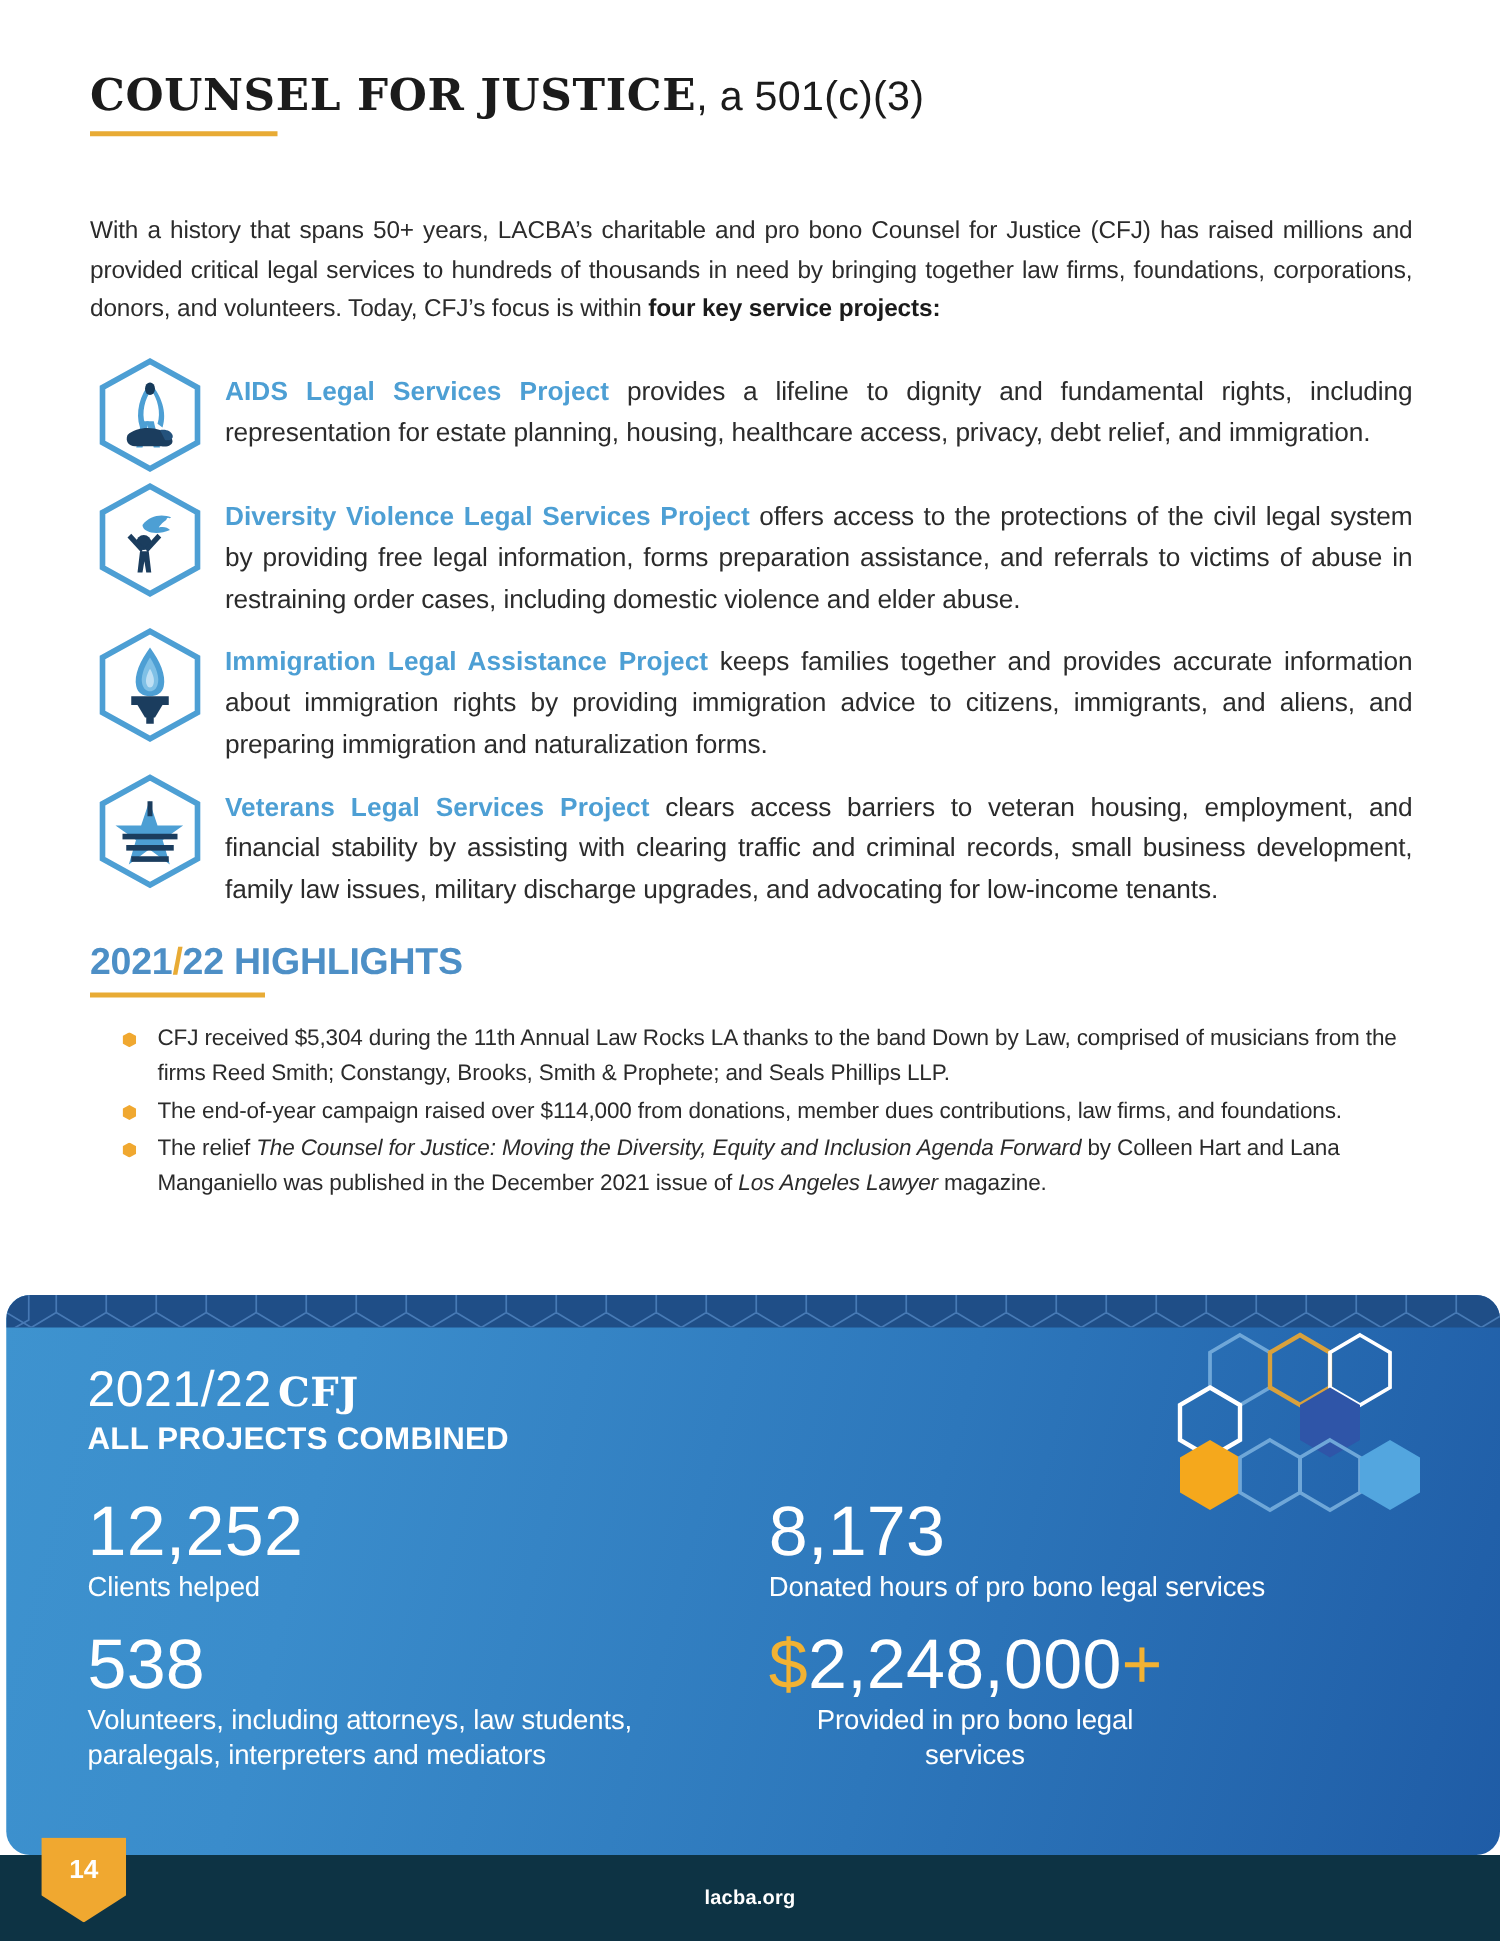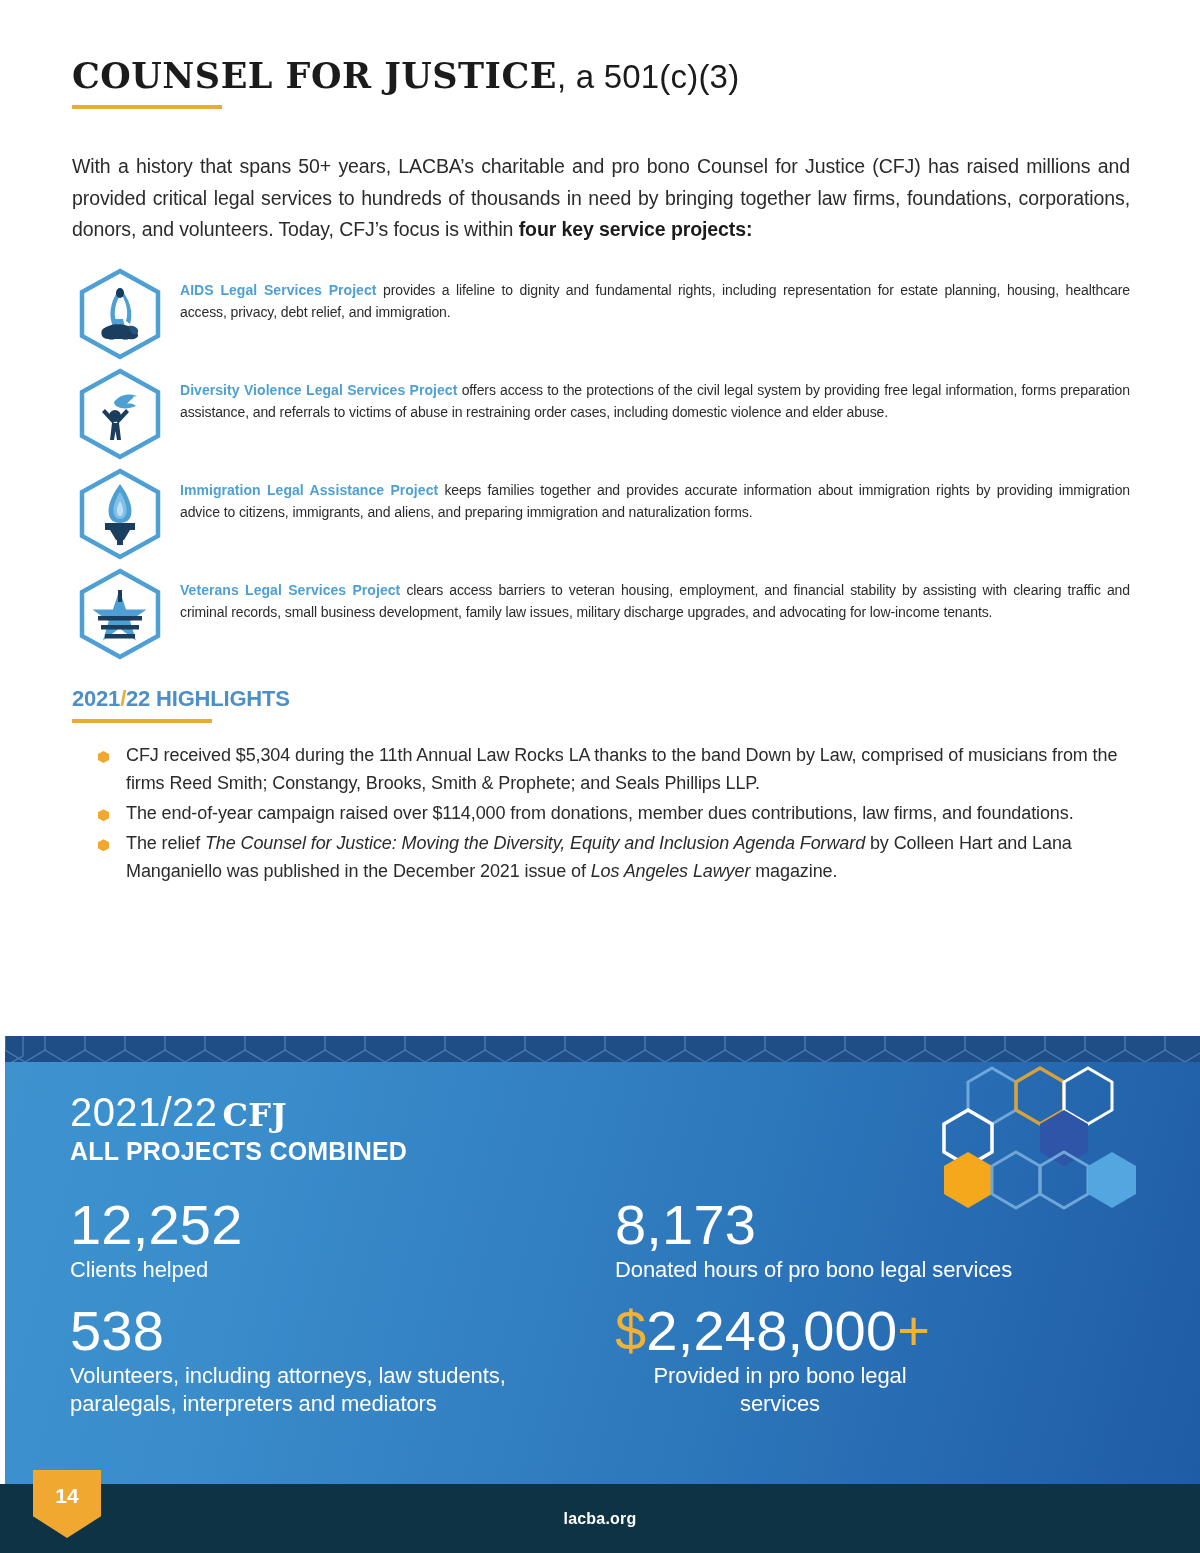--- a/index.html
+++ b/index.html
@@ -52,21 +52,21 @@
   }
   .title-rule {
     margin-top: 9px;
     width: 150px;
     height: 4px;
     background: #e8ab35;
   }
 
   
   .intro {
-    margin-top: 42px;
+    margin-top: 60px;
     font-size: 19.5px;
     line-height: 1.62;
     color: #2b2b2b;
     text-align: justify;
     letter-spacing: -0.1px;
   }
   .intro b { font-weight: 700; color: #1b1b1b; }
 
   
   .projects { margin-top: 26px; }
@@ -81,37 +81,37 @@
     width: 96px;
     height: 96px;
     margin-right: 12px;
     margin-top: -6px;
     display: flex;
     align-items: center;
     justify-content: center;
   }
   .project-text {
     flex: 1 1 auto;
-    font-size: 14px;
+    font-size: 21px;
     line-height: 1.56;
     color: #2b2b2b;
     text-align: justify;
     letter-spacing: -0.1px;
     padding-top: 8px;
   }
   .project-name {
     font-weight: 700;
     color: #4d9fd4;
     letter-spacing: 0.05px;
   }
 
   
   .highlights-head { margin-top: 24px; }
   .highlights-title {
-    font-size: 22px;
+    font-size: 30px;
     font-weight: 700;
     color: #4d8fc6;
     letter-spacing: -0.2px;
   }
   .highlights-title .slash { color: #e8ab35; }
   .highlights-rule {
     margin-top: 7px;
     width: 140px;
     height: 4px;
     background: #e8ab35;
@@ -141,20 +141,21 @@
 
   
   .stats-panel {
     position: absolute;
     left: 5px;
     top: 1036px;
     width: 1195px;
     height: 448px;
     background: linear-gradient(105deg, #3e93cf 0%, #3a8ccb 22%, #2d77bb 60%, #1f5ca6 100%);
     overflow: hidden;
+    border-radius: 19px;
   }
   .panel-topstrip {
     position: absolute;
     left: 0; top: 0;
     width: 100%;
     height: 26px;
     background: #1f4e87;
     overflow: hidden;
   }
   .panel-topstrip svg { display: block; }

